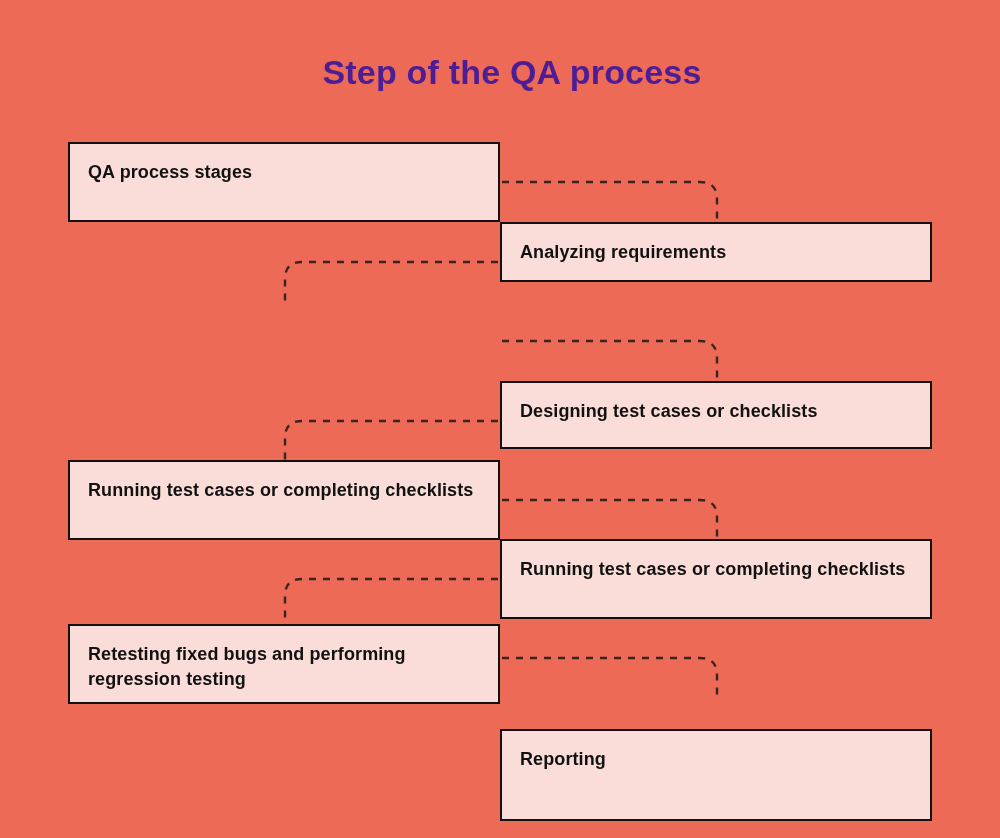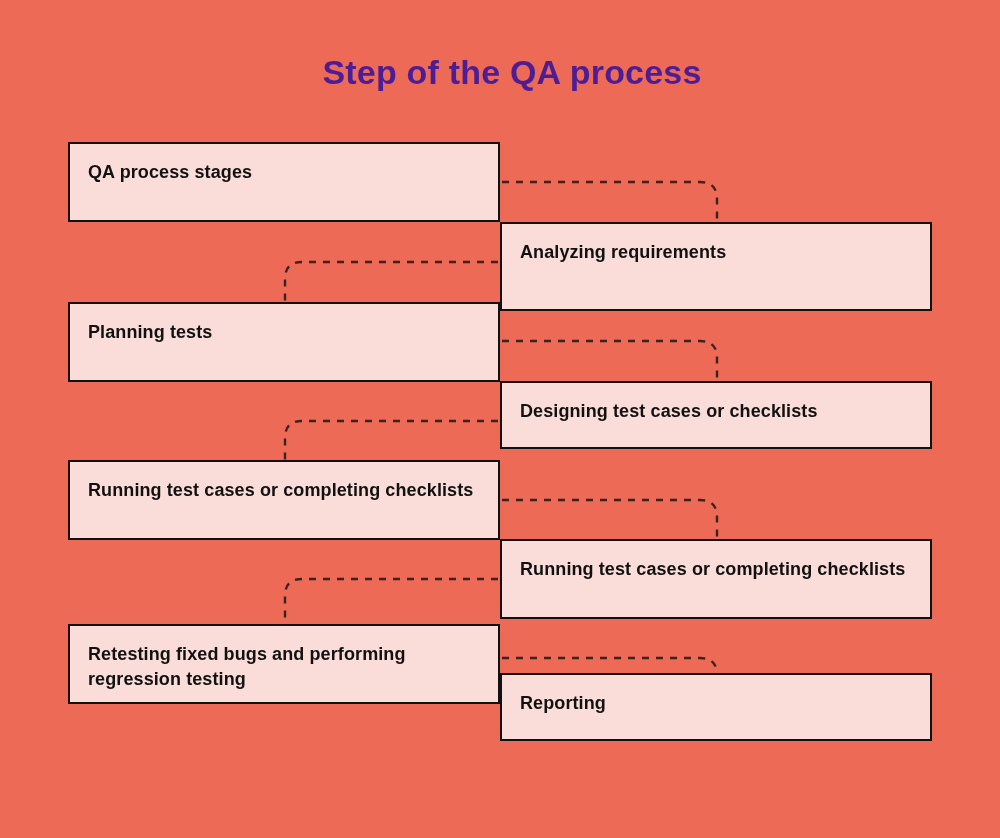--- a/index.html
+++ b/index.html
@@ -92,41 +92,38 @@
 
     <path d="M 498 579 L 302 579 Q 285 579 285 596 L 285 618" fill="none" stroke="#3A2320" stroke-width="2.4" stroke-dasharray="7 7" stroke-linecap="butt"></path>
 
     <path d="M 502 658 L 700 658 Q 717 658 717 675 L 717 697" fill="none" stroke="#3A2320" stroke-width="2.4" stroke-dasharray="7 7" stroke-linecap="butt"></path>
   </svg>
 
   <div class="step-box left" style="top:142px;height:80px;">
     <span class="step-label">QA process stages</span>
   </div>
 
-  <div class="step-box right" style="top:222px;height:89px;">
+  <div class="step-box right" style="top:222px;height:60px;">
     <span class="step-label">Analyzing requirements</span>
   </div>
 
-  <div class="step-box left" style="top:302px;height:80px;">
-    <span class="step-label">Planning tests</span>
-  </div>
 
   <div class="step-box right" style="top:381px;height:68px;">
     <span class="step-label">Designing test cases or checklists</span>
   </div>
 
   <div class="step-box left" style="top:460px;height:80px;">
     <span class="step-label">Running test cases or completing checklists</span>
   </div>
 
   <div class="step-box right" style="top:539px;height:80px;">
     <span class="step-label">Running test cases or completing checklists</span>
   </div>
 
   <div class="step-box left" style="top:618px;height:80px;margin-top:6px;">
     <span class="step-label">Retesting fixed bugs and performing regression testing</span>
   </div>
 
-  <div class="step-box right" style="top:673px;height:68px;">
+  <div class="step-box right" style="top:729px;height:92px;">
     <span class="step-label">Reporting</span>
   </div>
 
 </div>
 
 </body></html>

